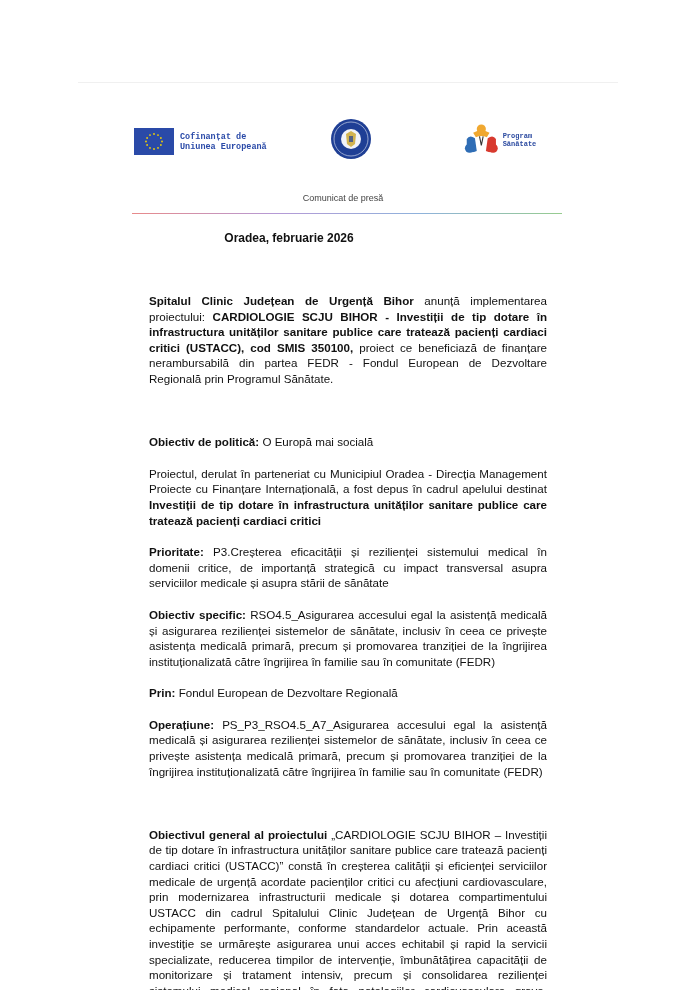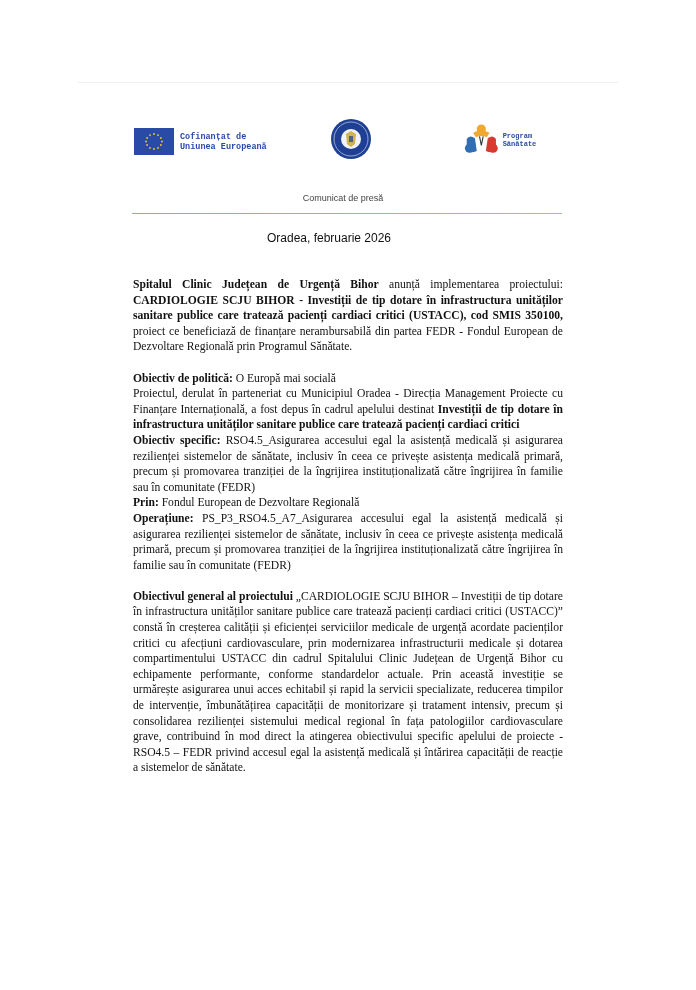--- a/index.html
+++ b/index.html
@@ -8,23 +8,23 @@
     .header { position: absolute; left: 134px; top: 118px; width: 430px; height: 50px; font-family: Liberation Mono, monospace; }
     .eu-logo { position: absolute; left: 0; top: 10px; display: flex; align-items: center; }
     .eu-flag { width: 40px; height: 27px; background: #2a4aa8; position: relative; }
     .eu-flag svg { position: absolute; left: 0; top: 0; }
     .eu-text { margin-left: 6px; font-size: 8.5px; font-weight: bold; color: #2a4aa8; line-height: 10px; }
     .gov-logo { position: absolute; left: 196px; top: 0; width: 42px; height: 42px; }
     .ps-logo { position: absolute; left: 330px; top: 4px; display: flex; align-items: center; }
     .ps-text { margin-left: 4px; font-size: 7px; font-weight: bold; color: #2b4aa0; }
     .press { position: absolute; left: 0; width: 686px; top: 193px; text-align: center; font-size: 9px; color: #444; }
     .grad-rule { position: absolute; left: 132px; top: 213px; width: 430px; height: 1px; background: linear-gradient(to right, #e88a8a, #b59ad6, #8fb2dc, #97cc8f); }
-    .date { position: absolute; left: 0; width: 578px; top: 231px; text-align: center; font-size: 12px; font-weight: normal; padding-left: 40px; }
+    .date { position: absolute; left: 0; width: 578px; top: 231px; text-align: center; font-size: 12px; font-weight: bold; }
     .body { position: absolute; left: 133px; top: 277px; width: 430px; font-size: 11.6px; line-height: 15.6px; text-align: justify; }
-    .body p { margin: 0; font-family: Liberation Serif, serif; }
+    .body p { margin: 16px; }
     .body .gap { height: 15.6px; }
     .body b { font-weight: bold; }
   </style>
 </head>
 <body>
 
 <div class="top-rule"></div>
 
 <div class="header">
   <div class="eu-logo">
@@ -79,18 +79,19 @@
 <div class="press">Comunicat de presă</div>
 <div class="grad-rule"></div>
 
 <div class="date">Oradea, februarie 2026</div>
 
 <div class="body">
   <p><b>Spitalul Clinic Județean de Urgență Bihor</b><span> anunță implementarea proiectului: </span><b>CARDIOLOGIE SCJU BIHOR - Investiții de tip dotare în infrastructura unităților sanitare publice care tratează pacienți cardiaci critici (USTACC), cod SMIS 350100,</b><span> proiect ce beneficiază de finanțare nerambursabilă din partea FEDR - Fondul European de Dezvoltare Regională prin Programul Sănătate.</span></p>
   <div class="gap"></div>
   <p><b>Obiectiv de politică:</b><span> O Europă mai socială</span></p>
   <p><span>Proiectul, derulat în parteneriat cu Municipiul Oradea - Direcția Management Proiecte cu Finanțare Internațională, a fost depus în cadrul apelului destinat </span><b>Investiții de tip dotare în infrastructura unităților sanitare publice care tratează pacienți cardiaci critici</b></p>
+  <p><b>Prioritate:</b><span> P3.Creșterea eficacității și rezilienței sistemului medical în domenii critice, de importanță strategică cu impact transversal asupra serviciilor medicale și asupra stării de sănătate</span></p>
   <p><b>Obiectiv specific:</b><span> RSO4.5_Asigurarea accesului egal la asistență medicală și asigurarea rezilienței sistemelor de sănătate, inclusiv în ceea ce privește asistența medicală primară, precum și promovarea tranziției de la îngrijirea instituționalizată către îngrijirea în familie sau în comunitate (FEDR)</span></p>
   <p><b>Prin:</b><span> Fondul European de Dezvoltare Regională</span></p>
   <p><b>Operațiune:</b><span> PS_P3_RSO4.5_A7_Asigurarea accesului egal la asistență medicală și asigurarea rezilienței sistemelor de sănătate, inclusiv în ceea ce privește asistența medicală primară, precum și promovarea tranziției de la îngrijirea instituționalizată către îngrijirea în familie sau în comunitate (FEDR)</span></p>
   <div class="gap"></div>
   <p><b>Obiectivul general al proiectului</b><span> „CARDIOLOGIE SCJU BIHOR – Investiții de tip dotare în infrastructura unităților sanitare publice care tratează pacienți cardiaci critici (USTACC)” constă în creșterea calității și eficienței serviciilor medicale de urgență acordate pacienților critici cu afecțiuni cardiovasculare, prin modernizarea infrastructurii medicale și dotarea compartimentului USTACC din cadrul Spitalului Clinic Județean de Urgență Bihor cu echipamente performante, conforme standardelor actuale. Prin această investiție se urmărește asigurarea unui acces echitabil și rapid la servicii specializate, reducerea timpilor de intervenție, îmbunătățirea capacității de monitorizare și tratament intensiv, precum și consolidarea rezilienței sistemului medical regional în fața patologiilor cardiovasculare grave, contribuind în mod direct la atingerea obiectivului specific apelului de proiecte - RSO4.5 – FEDR privind accesul egal la asistență medicală și întărirea capacității de reacție a sistemelor de sănătate.</span></p>
 </div>
 
 </body></html>

